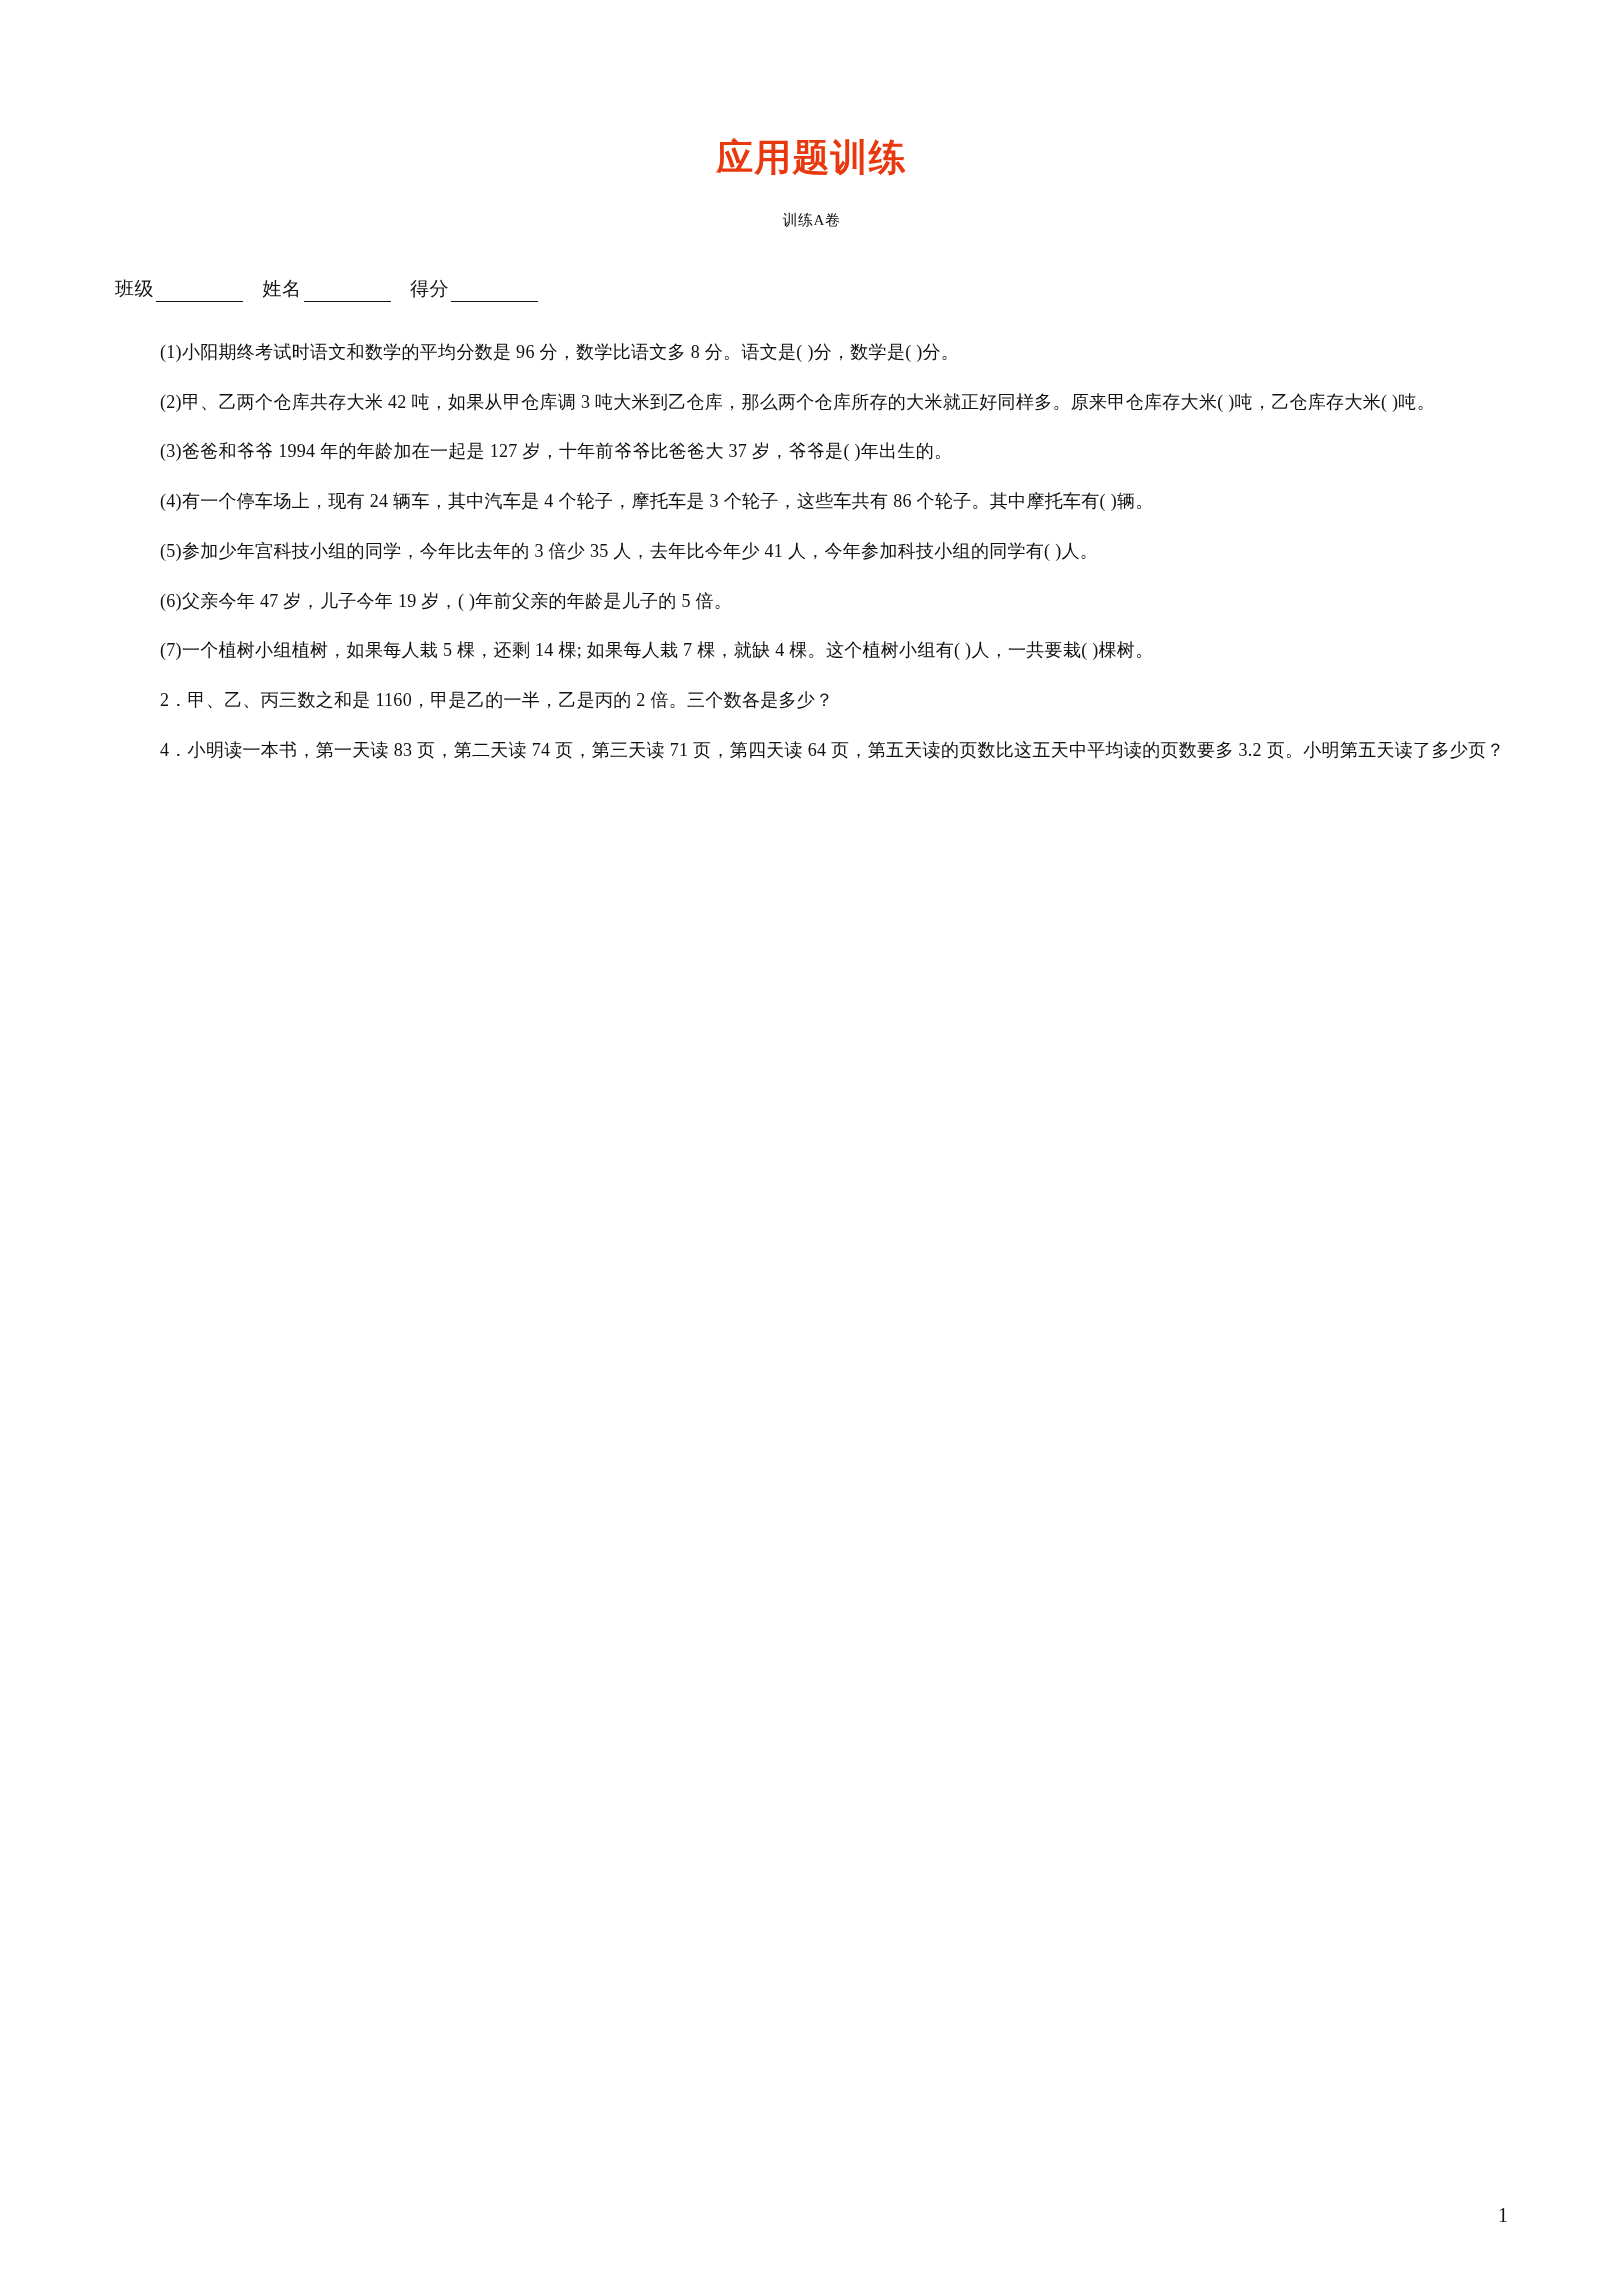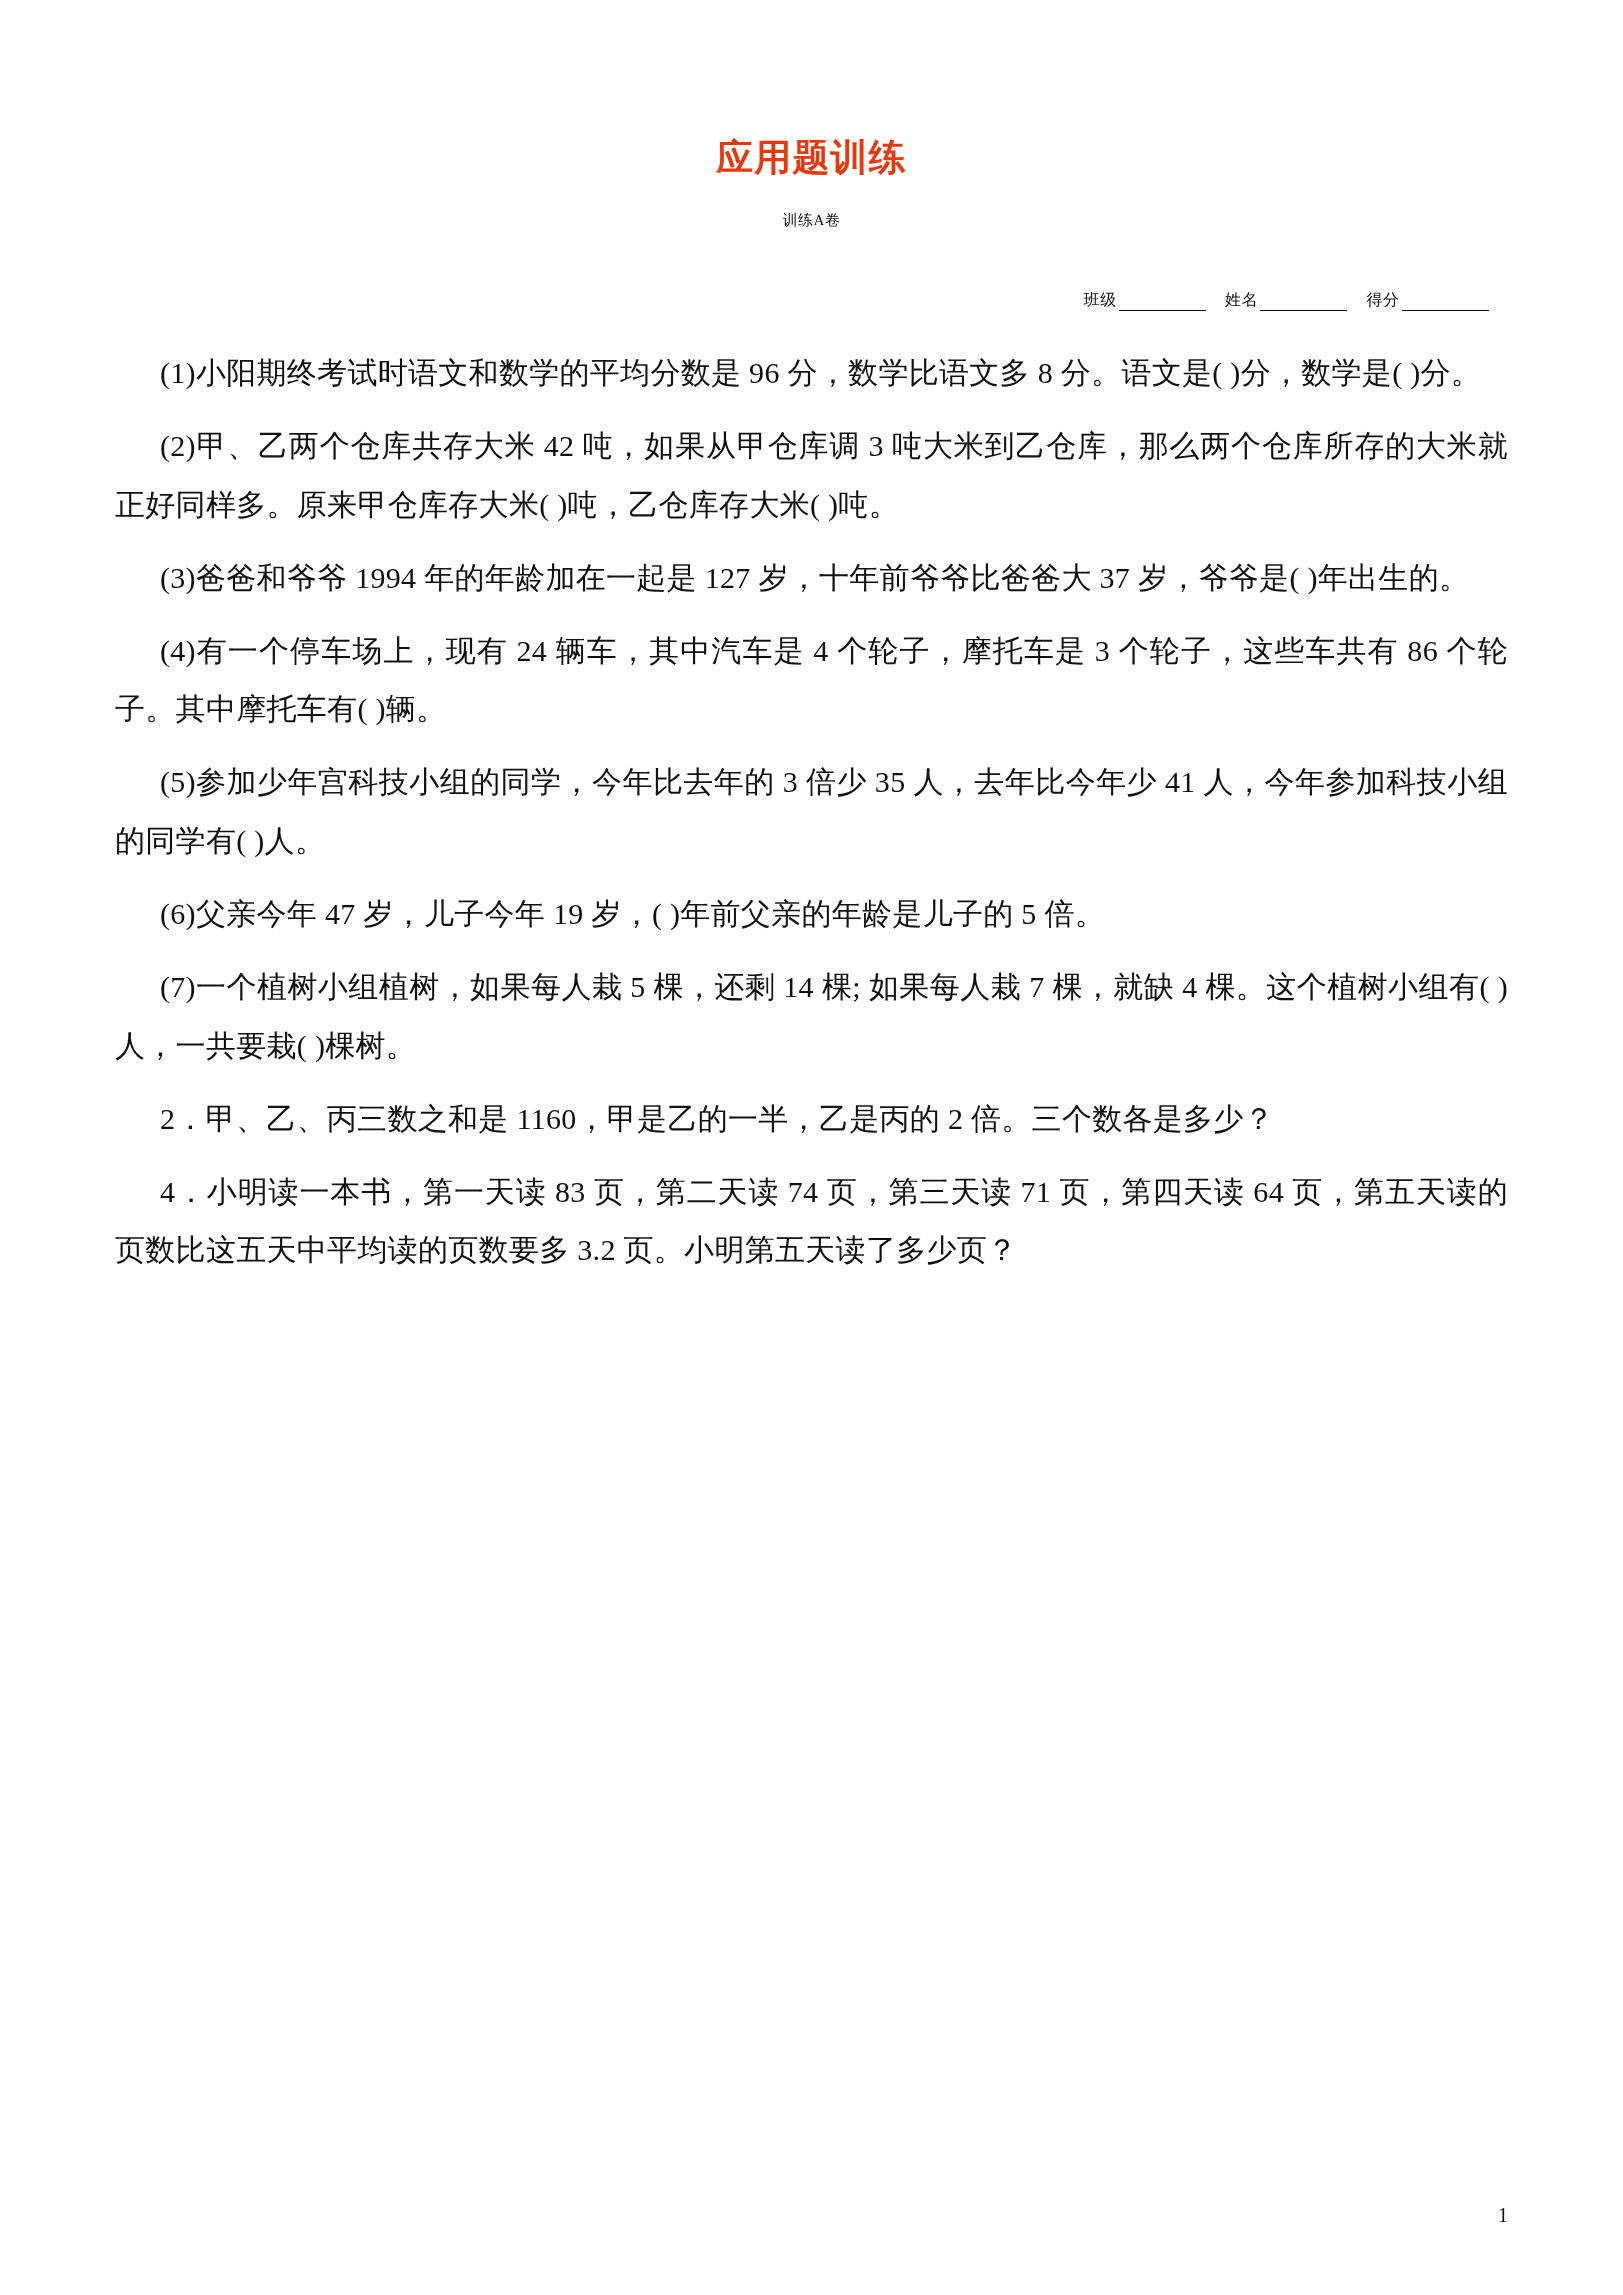--- a/index.html
+++ b/index.html
@@ -28,43 +28,43 @@
     line-height: 1.2;
   }
   .subtitle {
     text-align: center;
     font-size: 15px;
     margin-top: 31px;
     letter-spacing: 0.6px;
     color: #111;
   }
   .fields {
-    text-align: right;
-    font-size: 16px;
-    margin-top: 59px;
+    text-align: left;
+    font-size: 19px;
+    margin-top: 46px;
     color: #111;
     letter-spacing: 0.6px;
   }
   .fields .blank {
     display: inline-block;
     border-bottom: 1.1px solid #111;
     width: 87px;
     margin: 0 5.6px 0 2.2px;
     vertical-align: bottom;
     height: 21px;
   }
   .fields .grp {
     margin-right: 13.5px;
     white-space: nowrap;
   }
   .body-block {
     margin-top: 33px;
   }
   p.q {
-    font-size: 30px;
+    font-size: 18px;
     line-height: 1.95;
     color: #111;
     margin: 0 0 14.6px 0;
     text-indent: 45px;
     text-align: justify;
     text-justify: inter-ideograph;
     letter-spacing: 0.3px;
   }
   .page-number {
     position: absolute;

